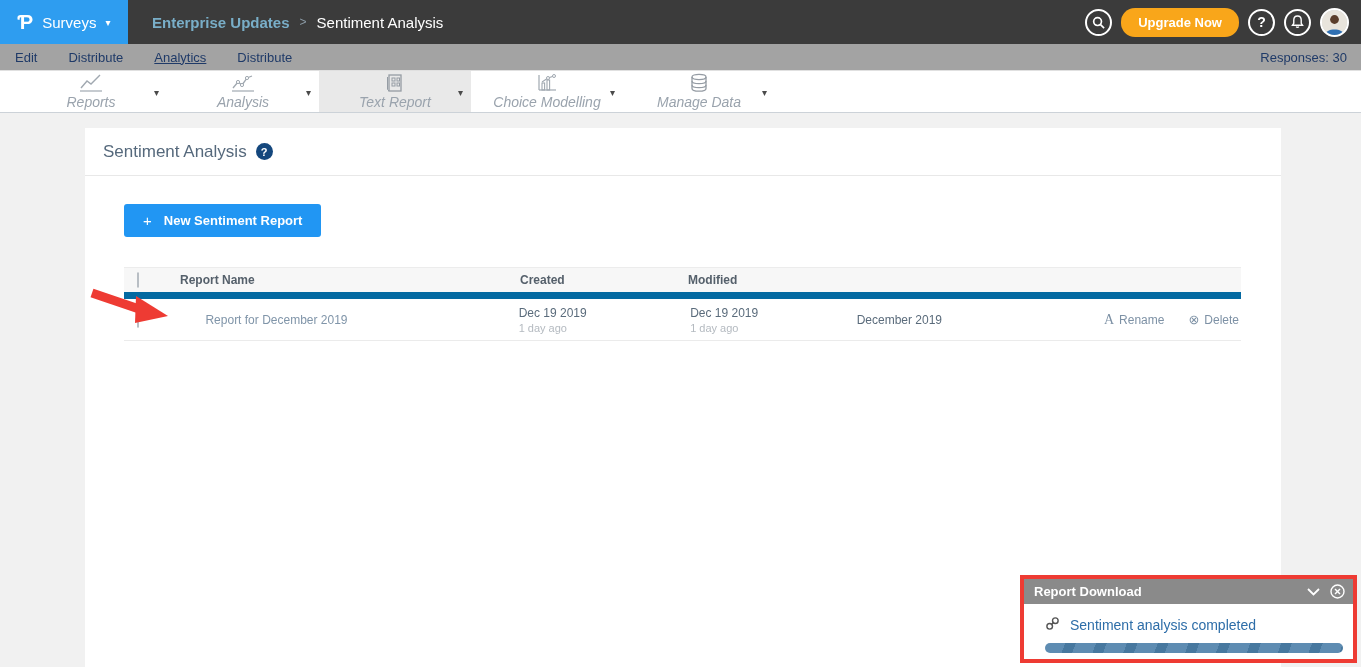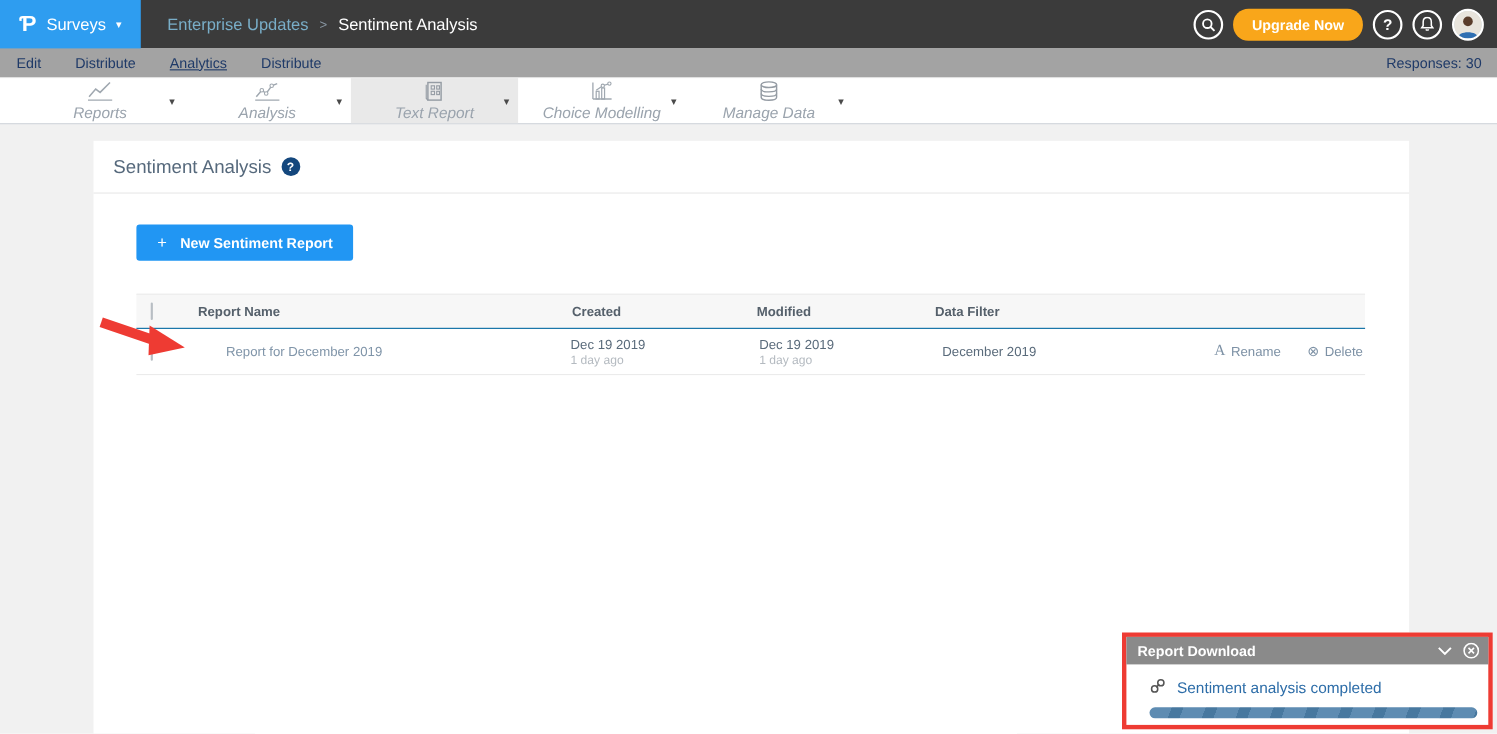--- a/index.html
+++ b/index.html
@@ -11,21 +11,21 @@
     overflow:hidden;
   }
 
   
   .topbar { height:44px; background:#3b3b3b; display:flex; align-items:center; }
   .logo-box { width:128px; height:44px; background:#2e9df0; display:flex; align-items:center; justify-content:center; gap:9px; cursor:pointer; }
   .logo-glyph { color:#fff; font-weight:bold; font-size:20px; }
   .product-name { color:#fff; font-size:15px; }
   .logo-caret { color:#fff; font-size:10px; }
   .breadcrumb { margin-left:24px; display:flex; align-items:center; gap:10px; font-size:15px; }
-  .crumb-parent { color:#79aec8; cursor:pointer; }
+  .crumb-parent { color:#79aec8; cursor:pointer;font-weight:bold; }
   .crumb-sep { color:#8b9aa6; font-size:12px; }
   .crumb-current { color:#ffffff; }
   .topbar-right { margin-left:auto; display:flex; align-items:center; gap:9px; padding-right:12px; }
   .icon-circle { width:27px; height:27px; border:2px solid #fff; border-radius:50%; display:flex; align-items:center; justify-content:center; color:#fff; cursor:pointer; background:transparent; font-size:14px; font-weight:bold; }
   .upgrade-btn { background:#f9a61a; color:#fff; font-size:13px; font-weight:bold; border:none; border-radius:14px; padding:7px 17px; cursor:pointer; font-family:"Liberation Sans",sans-serif; }
   .avatar { width:29px; height:29px; border:2px solid #fff; border-radius:50%; overflow:hidden; background:#cfd6da; cursor:pointer; position:relative; }
 
   
   .navbar { height:27px; background:#a3a3a3; border-bottom:1px solid #e0e0e0; display:flex; align-items:center; padding-left:15px; gap:31px; }
   .nav-item { font-size:13px; color:#1f3a68; cursor:pointer; }
@@ -43,21 +43,21 @@
   
   .content-card { position:absolute; left:85px; top:128px; width:1196px; bottom:0; background:#fff; }
   .card-header { height:48px; display:flex; align-items:center; gap:9px; padding-left:18px; border-bottom:1px solid #e8e8e8; }
   .card-title { font-size:17px; color:#56697c; }
   .help-badge { width:17px; height:17px; border-radius:50%; background:#14477d; color:#fff; font-size:11px; font-weight:bold; display:flex; align-items:center; justify-content:center; cursor:pointer; }
 
   .new-report-btn { margin:28px 0 0 39px; background:#2196f3; color:#fff; border:none; border-radius:3px; font-size:13px; font-weight:bold; padding:8px 19px; display:flex; align-items:center; gap:12px; cursor:pointer; font-family:"Liberation Sans",sans-serif; }
   .plus-glyph { font-size:15px; font-weight:normal; }
 
   .report-table { margin:30px 40px 0 39px; }
-  .thead { display:flex; align-items:center; height:32px; background:#f7f7f7; border-top:1px solid #ececec; border-bottom:1px solid #0369a1; font-size:12px; font-weight:bold; color:#55606b; }
+  .thead { display:flex; align-items:center; height:32px; background:#f7f7f7; border-top:1px solid #ececec; border-bottom:7px solid #0369a1; font-size:12px; font-weight:bold; color:#55606b; }
   .trow { display:flex; align-items:center; height:42px; border-bottom:1px solid #ebebeb; font-size:12px;gap:33px; }
   .col-cb { width:56px; padding-left:13px; }
   .col-name { width:340px; }
   .col-created { width:168px; }
   .col-modified { width:162px; }
   .col-filter { width:260px; }
   .col-actions { flex:1; display:flex; justify-content:flex-end; gap:24px; padding-right:2px; }
   .checkbox { width:16px; height:16px; border:1px solid #b8bec4; border-radius:2px; background:#fff; cursor:pointer; }
   .report-link { color:#8095a9; cursor:pointer; }
   .cell-main { color:#5a6b7b; }
@@ -204,21 +204,20 @@
     <span class="plus-glyph">+</span>
     <span>New Sentiment Report</span>
   </button>
 
   <div class="report-table">
     <div class="thead">
       <span class="col-cb"><span class="checkbox"></span></span>
       <span class="col-name">Report Name</span>
       <span class="col-created">Created</span>
       <span class="col-modified">Modified</span>
-      <span class="col-filter">Data Filter</span>
       <span class="col-actions"></span>
     </div>
     <div class="trow">
       <span class="col-cb"><span class="checkbox"></span></span>
       <span class="col-name"><span class="report-link">Report for December 2019</span></span>
       <span class="col-created">
         <div class="cell-main">Dec 19 2019</div>
         <div class="cell-sub">1 day ago</div>
       </span>
       <span class="col-modified">

